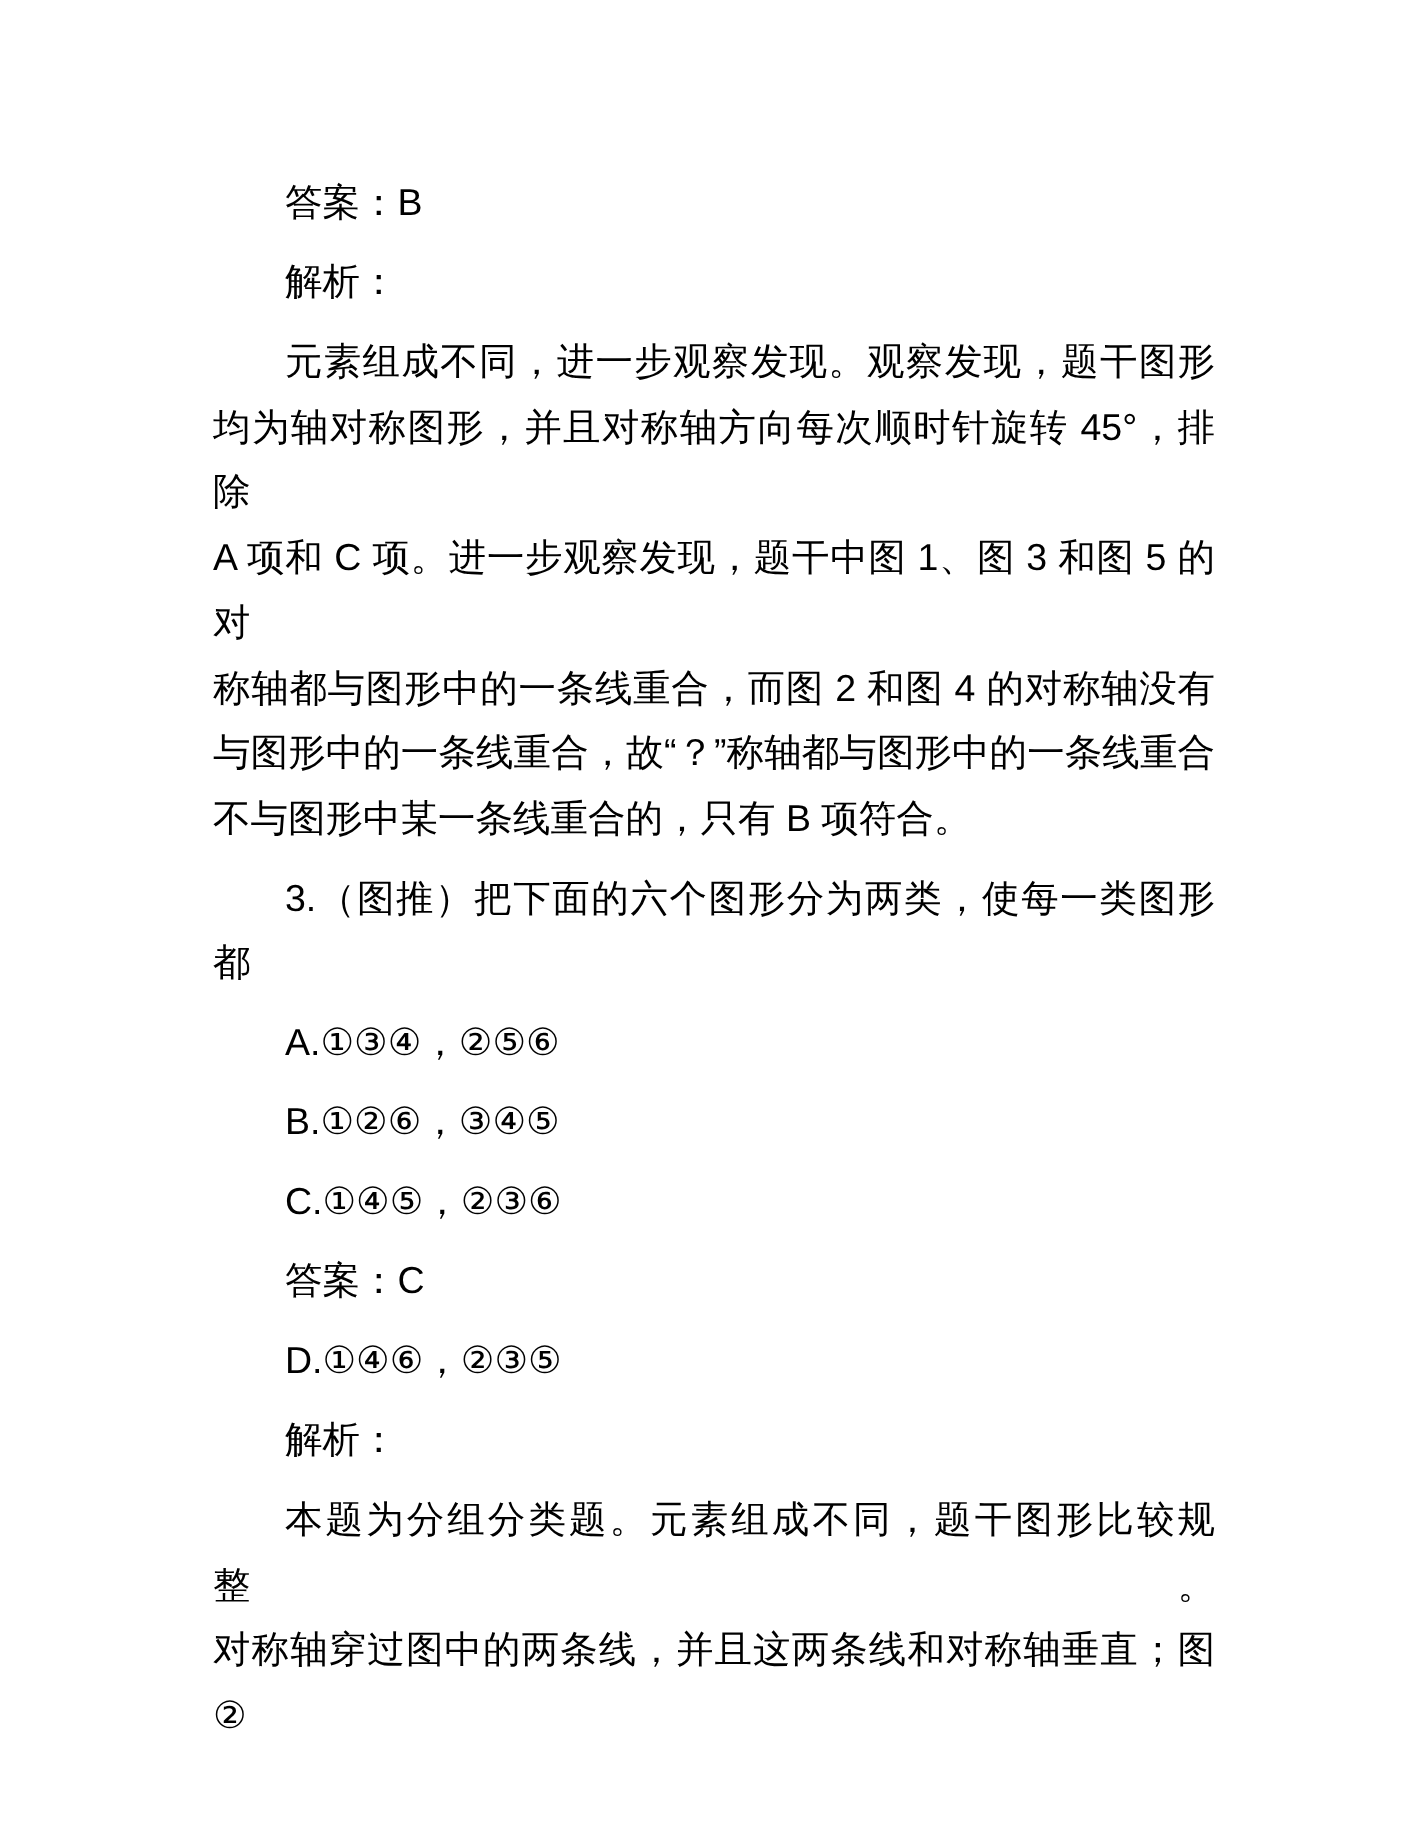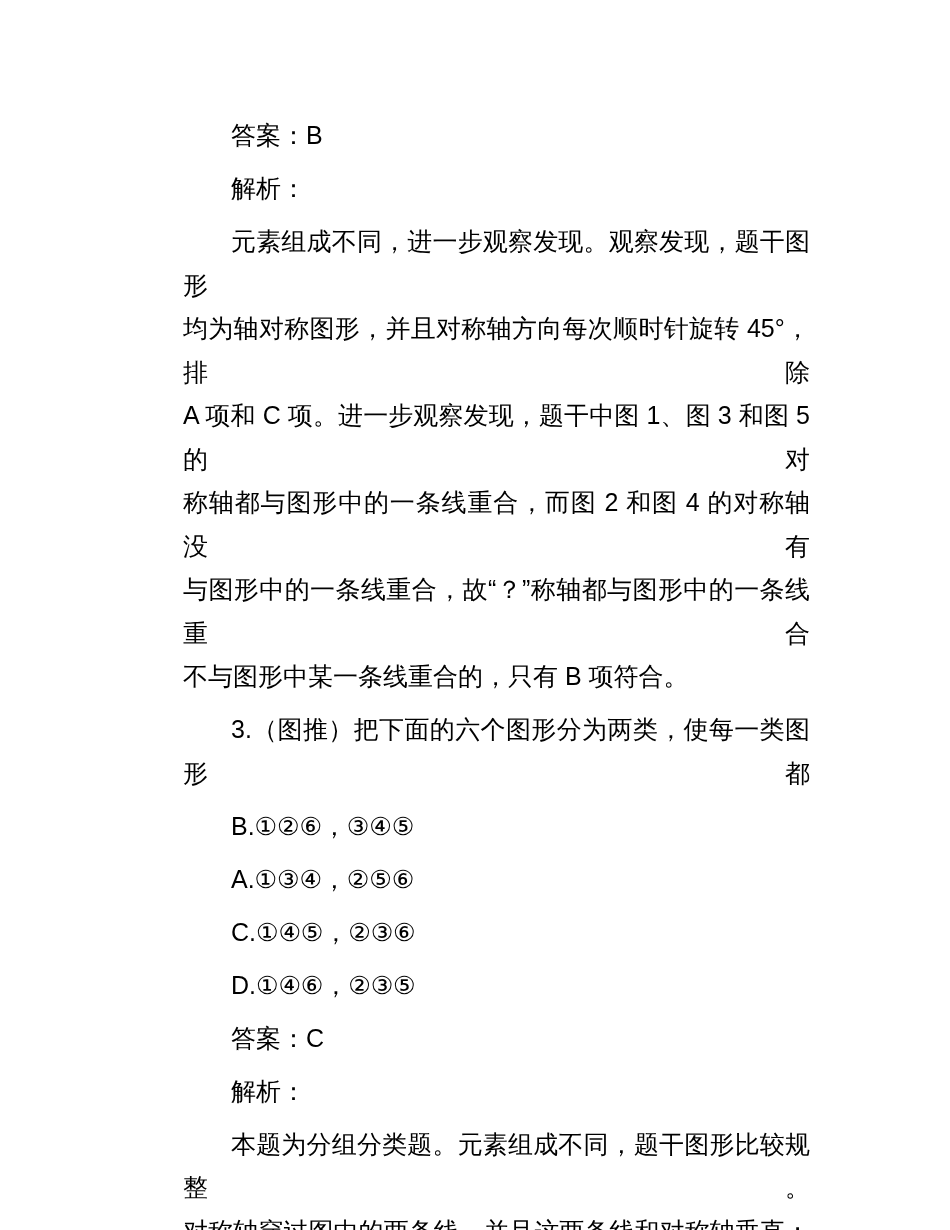--- a/index.html
+++ b/index.html
@@ -17,21 +17,20 @@
     width: 668px;
     color: #000000;
     font-family: "Liberation Sans", "DejaVu Sans", sans-serif;
     font-size: 25px;
     font-weight: 400;
   }
   .ln {
     line-height: 43.5px;
     white-space: nowrap;
     text-align: left;
-    margin-left: 41px;
   }
   
   .just {
     white-space: normal;
     text-align: justify;
     text-align-last: justify;
     text-justify: inter-character;
   }
   
   .ind { text-indent: 48px; }
@@ -48,24 +47,24 @@
 
   <div class="ln ind just nb">元素组成不同，进一步观察发现。观察发现，题干图形</div>
   <div class="ln just">均为轴对称图形，并且对称轴方向每次顺时针旋转 45°，排除</div>
   <div class="ln just">A 项和 C 项。进一步观察发现，题干中图 1、图 3 和图 5 的对</div>
   <div class="ln just">称轴都与图形中的一条线重合，而图 2 和图 4 的对称轴没有</div>
   <div class="ln just">与图形中的一条线重合，故“？”称轴都与图形中的一条线重合</div>
   <div class="ln">不与图形中某一条线重合的，只有 B 项符合。</div>
 
   <div class="ln ind just nb">3.（图推）把下面的六个图形分为两类，使每一类图形都</div>
 
+  <div class="ln ind nb">A.①③④，②⑤⑥</div>
   <div class="ln ind nb">B.①②⑥，③④⑤</div>
-  <div class="ln ind nb">A.①③④，②⑤⑥</div>
   <div class="ln ind nb">C.①④⑤，②③⑥</div>
+  <div class="ln ind nb">答案：C</div>
+
   <div class="ln ind nb">D.①④⑥，②③⑤</div>
-
-  <div class="ln ind nb">答案：C</div>
   <div class="ln ind nb">解析：</div>
 
   <div class="ln ind just nb">本题为分组分类题。元素组成不同，题干图形比较规整。</div>
   <div class="ln just">对称轴穿过图中的两条线，并且这两条线和对称轴垂直；图②</div>
 
 </div>
 
 </body></html>

